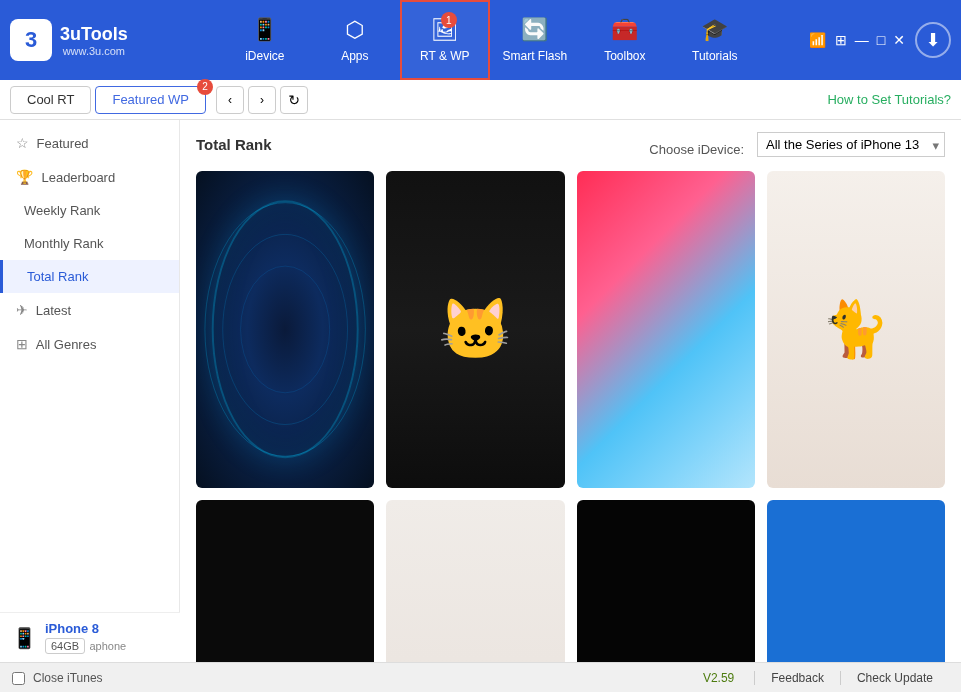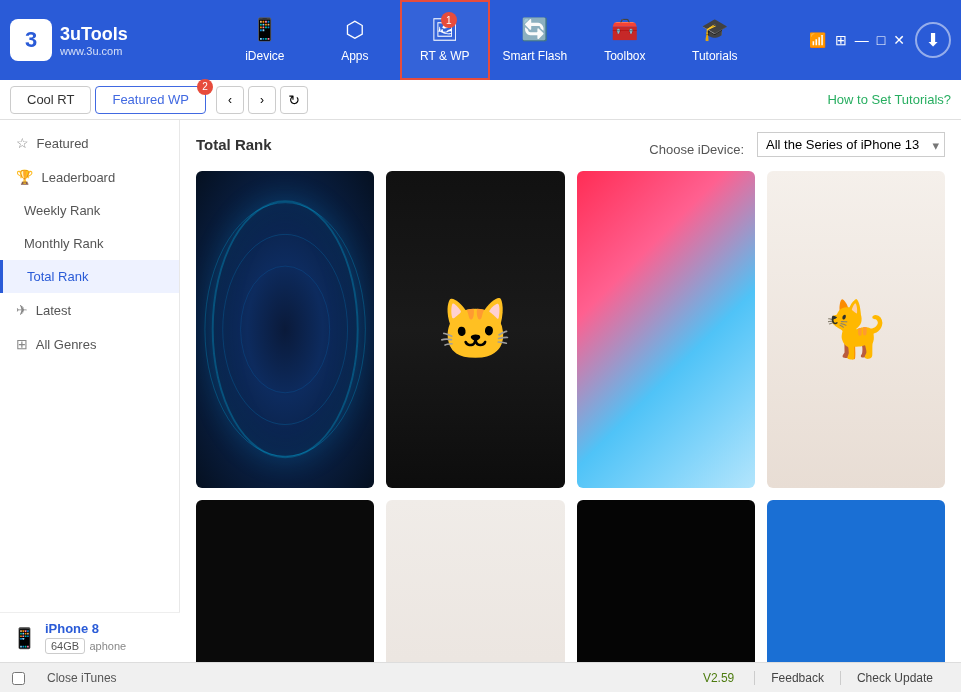--- a/index.html
+++ b/index.html
@@ -19,21 +19,21 @@
       gap: 8px;
       width: 160px;
     }
     .logo-box {
       width: 42px; height: 42px;
       background: white;
       border-radius: 8px;
       display: flex; align-items: center; justify-content: center;
       font-size: 22px; font-weight: bold; color: #2a5bd7;
     }
-    .logo-text { color: white; }
+    .logo-text { color: white; text-align: center; }
     .logo-text .main { font-size: 18px; font-weight: bold; }
     .logo-text .sub { font-size: 11px; opacity: 0.8; }
     .nav-items {
       display: flex;
       flex: 1;
       justify-content: center;
       gap: 0;
     }
     .nav-item {
       display: flex; flex-direction: column; align-items: center; justify-content: center;
@@ -225,21 +225,21 @@
     
     .status-bar {
       height: 30px;
       background: #f0f0f0;
       border-top: 1px solid #ddd;
       display: flex; align-items: center;
       padding: 0 12px;
       font-size: 12px; color: #555;
       gap: 16px;
     }
-    .status-left { display: flex; align-items: flex-end; gap: 22px; }
+    .status-left { display: flex; align-items: flex-end; gap: 8px; }
     .close-itunes-cb { cursor: pointer; }
     .status-right { margin-left: auto; display: flex; gap: 0; }
     .status-right-item {
       padding: 0 16px;
       border-left: 1px solid #ccc;
       cursor: pointer;
       color: #444;
     }
     .status-version { margin-right: 20px; color: #4d7c0f; }
 

